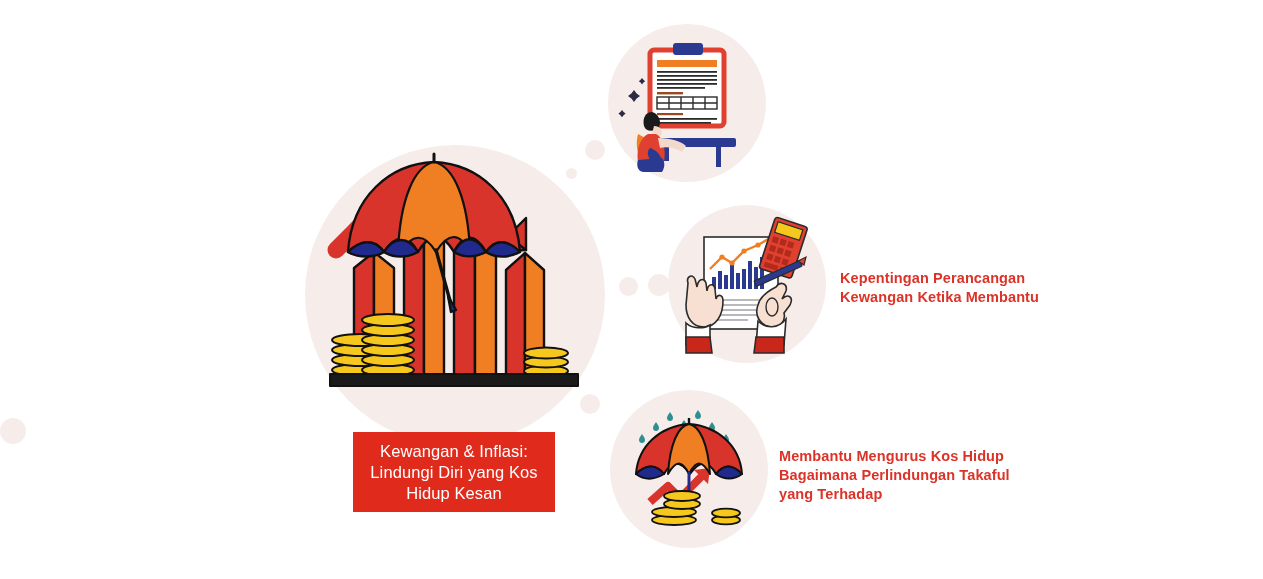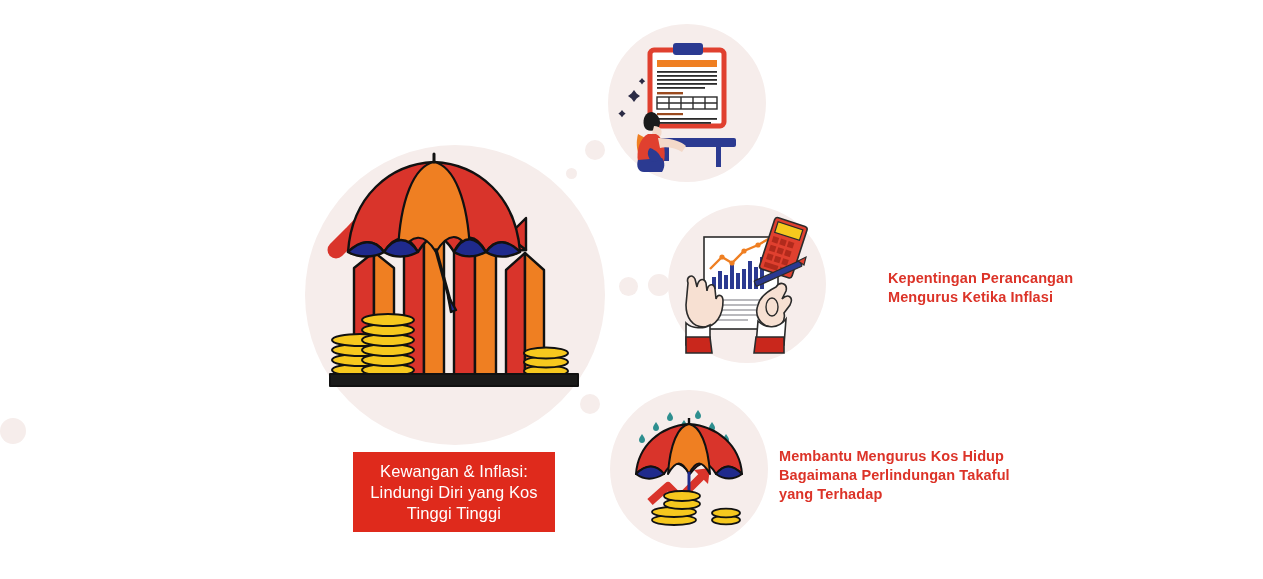--- a/index.html
+++ b/index.html
@@ -11,30 +11,30 @@
   .circle{position:absolute;border-radius:50%;background:#f6edeb;}
   .main-circle{left:305px;top:145px;width:300px;height:300px;}
   .small-circle{width:158px;height:158px;}
   .c1{left:608px;top:24px;}
   .c2{left:668px;top:205px;}
   .c3{left:610px;top:390px;}
 
   .dot{position:absolute;border-radius:50%;background:#f6edeb;}
 
   
-  .title-box{position:absolute;left:353px;top:452px;width:202px;height:80px;
+  .title-box{position:absolute;left:353px;top:432px;width:202px;height:80px;
     background:#df2a1c;display:flex;align-items:center;justify-content:center;}
   .title-text{color:#ffffff;font-size:16.5px;line-height:21px;text-align:center;
     font-weight:400;letter-spacing:.1px;padding:0 6px;}
 
   
   .label{position:absolute;color:#dc3328;font-size:14.5px;line-height:19px;
     font-weight:700;letter-spacing:.1px;}
   .l1{left:779px;top:94px;width:300px;}
-  .l2{left:840px;top:269px;width:240px;margin-left:48px;}
+  .l2{left:840px;top:269px;width:240px;}
   .l3{left:779px;top:447px;width:260px;}
 
   svg{display:block;overflow:visible;}
   .ill{position:absolute;}
 </style>
 </head>
 <body>
 
 <div class="stage">
 
@@ -125,21 +125,21 @@
 
         <rect x="0" y="214" width="248" height="12" fill="#1a1a1a" stroke="#111" stroke-width="2"></rect>
       </g>
     </svg>
   </div>
 
   <div class="title-box">
     <div class="title-text">
       <div>Kewangan &amp; Inflasi:</div>
       <div>Lindungi Diri yang Kos</div>
-      <div>Tinggi Tinggi</div>
+      <div>Hidup Kesan</div>
     </div>
   </div>
 
   <div class="circle small-circle c1"></div>
   <div class="ill" style="left:620px;top:38px;width:134px;height:134px;">
     <svg width="134" height="134" viewBox="0 0 134 134">
 
       <g fill="#2b2b45">
         <path d="M14 52 l2.6 3.4 3.4 2.6 -3.4 2.6 -2.6 3.4 -2.6 -3.4 -3.4 -2.6 3.4 -2.6z"></path>
         <path d="M2 72 l1.6 2 2 1.6 -2 1.6 -1.6 2 -1.6 -2 -2 -1.6 2 -1.6z"></path>
@@ -266,21 +266,21 @@
                  L104 98 C106 106 100 114 90 112 C80 110 74 100 78 90
                  C80 82 88 76 96 72 Z" fill="#f7e0d2" stroke="#2b2b2b" stroke-width="1.6"></path>
         <ellipse cx="92" cy="92" rx="6" ry="9" fill="#f7e0d2" stroke="#2b2b2b" stroke-width="1.4"></ellipse>
         <path d="M78 106 L76 130 L104 130 L106 104 C98 114 86 114 78 106 Z" fill="#ffffff" stroke="#2b2b2b" stroke-width="1.6"></path>
         <path d="M76 122 L74 138 L104 138 L104 122 Z" fill="#c9271c" stroke="#2b2b2b" stroke-width="1.6"></path>
       </g>
     </svg>
   </div>
   <div class="label l2">
     <div>Kepentingan Perancangan</div>
-    <div>Mengurus Ketika Inflasi</div>
+    <div>Kewangan Ketika Membantu</div>
   </div>
 
   <div class="circle small-circle c3"></div>
   <div class="ill" style="left:628px;top:404px;width:124px;height:124px;">
     <svg width="124" height="124" viewBox="0 0 124 124">
 
       <g fill="#2e8f8f">
         <path d="M14 30 c2 3 3 4 3 6 0 2 -1.4 3 -3 3 -1.6 0 -3 -1 -3 -3 0 -2 1 -3 3 -6z"></path>
         <path d="M28 18 c2 3 3 4 3 6 0 2 -1.4 3 -3 3 -1.6 0 -3 -1 -3 -3 0 -2 1 -3 3 -6z"></path>
         <path d="M42 8 c2 3 3 4 3 6 0 2 -1.4 3 -3 3 -1.6 0 -3 -1 -3 -3 0 -2 1 -3 3 -6z"></path>

